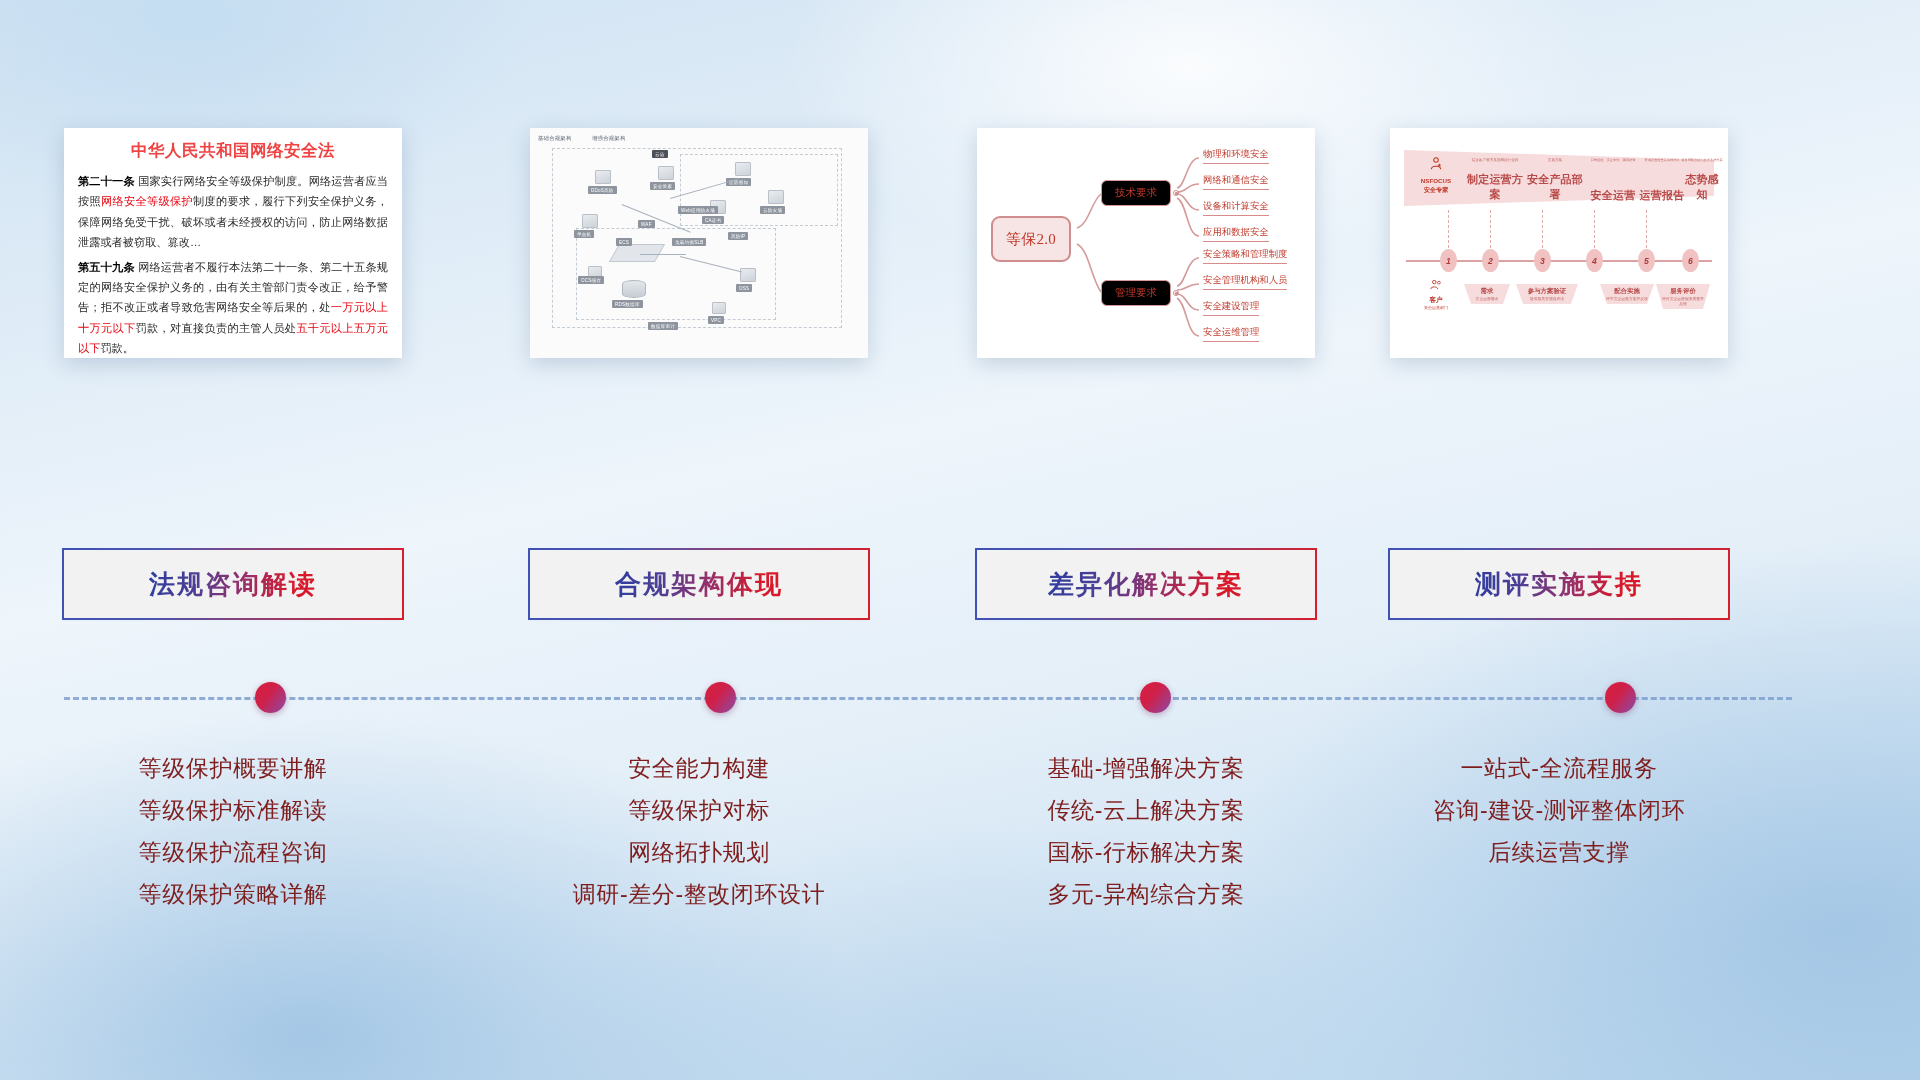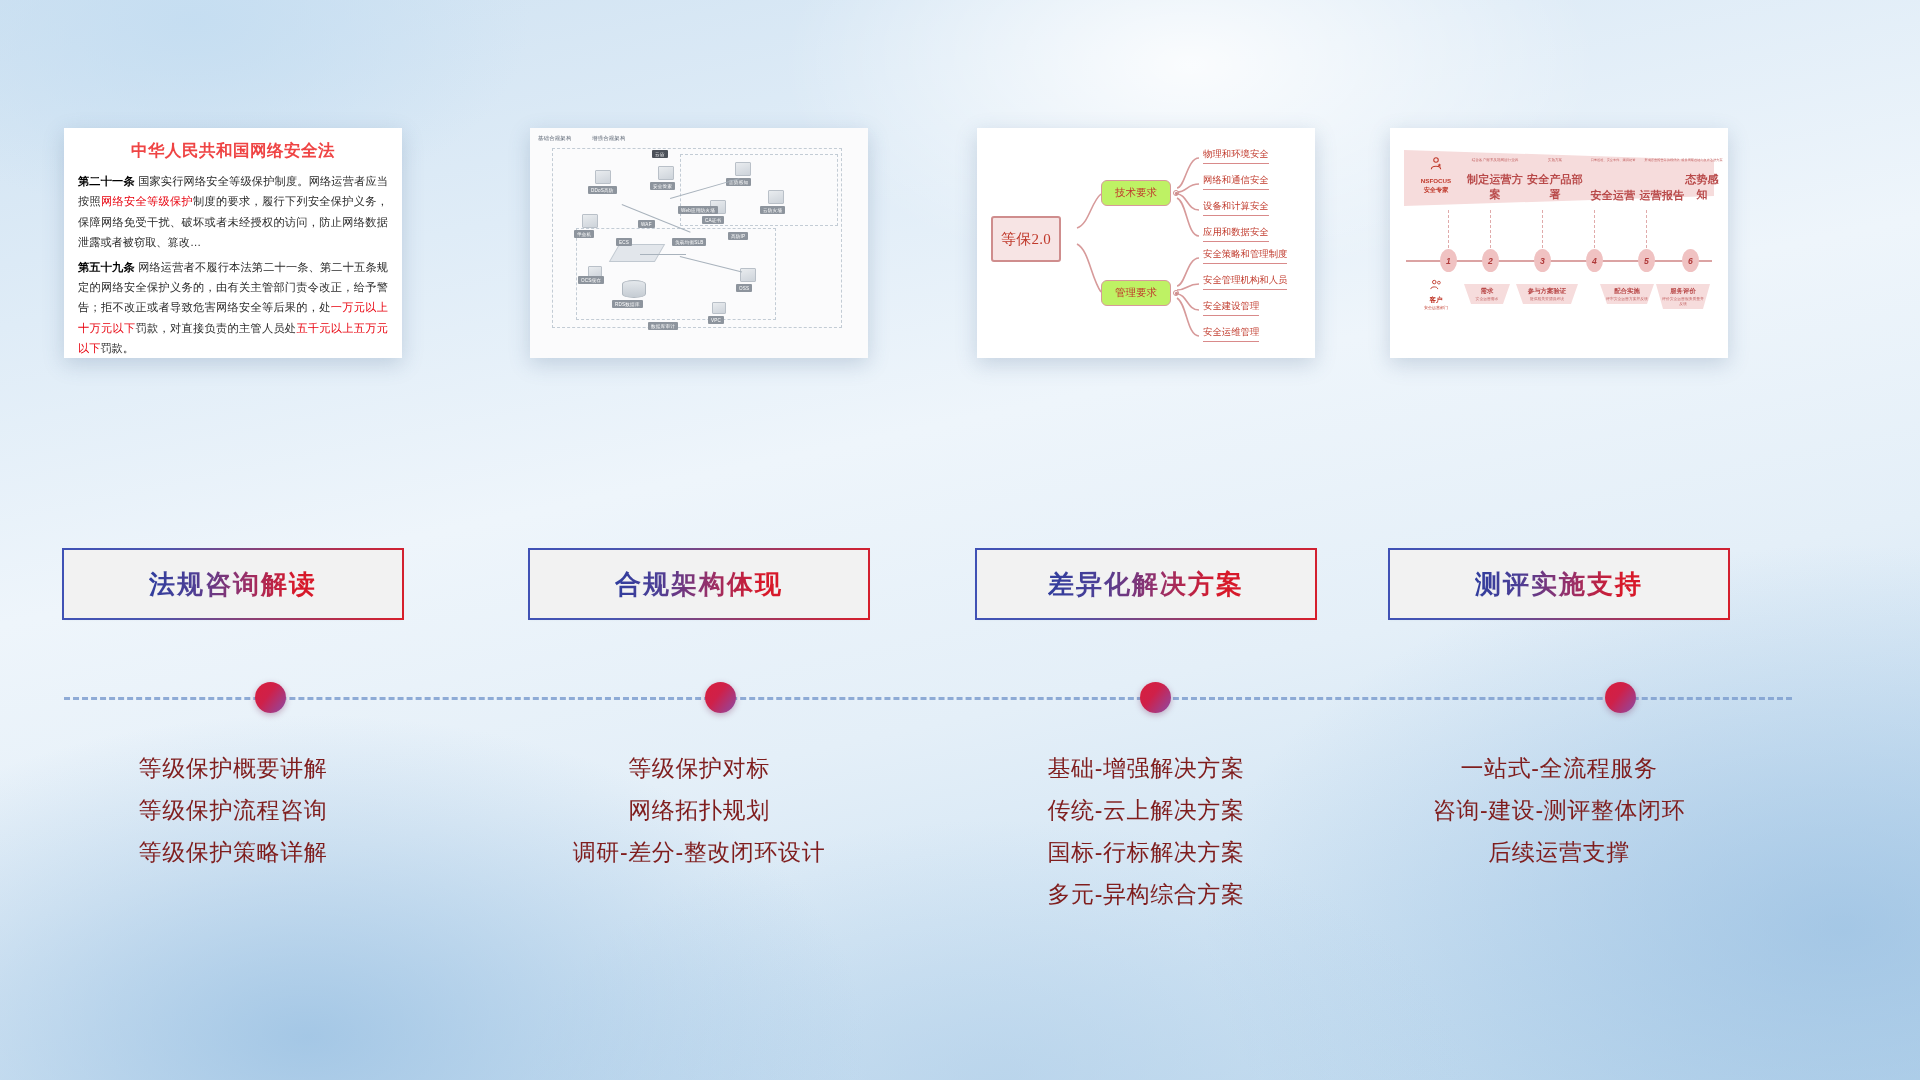--- a/index.html
+++ b/index.html
@@ -58,29 +58,29 @@
   .arch-dash { position:absolute; border:.7px dashed #c3ccd5; }
   .arch-line { position:absolute; background:#a8b2bc; height:.7px; transform-origin:0 0; }
   .arch-cyl {
     position:absolute; background:linear-gradient(180deg,#e4e8ec,#c5ccd3);
     border:.5px solid #b0b8c0; border-radius:50%/22%;
   }
 
   
   .mm { position:absolute; inset:0; }
   .mm-root {
-    position:absolute; left:14px; top:88px; width:70px; height:46px;
-    background:#f7e4e4; border:2.4px solid #cf8d8d; border-radius:3px;
+    position:absolute; left:14px; top:88px; width:80px; height:46px;
+    background:#f7e4e4; border:2.4px solid #cf8d8d; border-radius:9px;
     display:flex; align-items:center; justify-content:center;
     color:#c0392b; font-size:15px; font-family:"Liberation Serif","DejaVu Serif",serif;
     letter-spacing:.3px;
   }
   .mm-branch {
     position:absolute; width:70px; height:26px;
-    background:#bef264; border:1.8px solid #d79a9a; border-radius:6px;
+    background:#000000; border:1.8px solid #d79a9a; border-radius:6px;
     display:flex; align-items:center; justify-content:center;
     color:#c0392b; font-size:10.5px; font-family:"Liberation Serif","DejaVu Serif",serif;
   }
   .mm-b-tech { left:124px; top:52px; }
   .mm-b-mgmt { left:124px; top:152px; }
   .mm-leaf {
     position:absolute; color:#c0392b; font-size:9.4px; white-space:nowrap;
     font-family:"Liberation Serif","DejaVu Serif",serif; padding-bottom:2px;
     border-bottom:1.6px solid #d98a8a;
   }
@@ -375,25 +375,27 @@
   </div>
 
   <div class="tl-line"></div>
   <div class="tl-dot d1"></div>
   <div class="tl-dot d2"></div>
   <div class="tl-dot d3"></div>
   <div class="tl-dot d4"></div>
 
   <ul class="blist b1">
     <li>等级保护概要讲解</li>
+    <li>等级保护标准解读</li>
     <li>等级保护流程咨询</li>
     <li>等级保护策略详解</li>
   </ul>
 
   <ul class="blist b2">
+    <li>安全能力构建</li>
     <li>等级保护对标</li>
     <li>网络拓扑规划</li>
     <li>调研-差分-整改闭环设计</li>
   </ul>
 
   <ul class="blist b3">
     <li>基础-增强解决方案</li>
     <li>传统-云上解决方案</li>
     <li>国标-行标解决方案</li>
     <li>多元-异构综合方案</li>

